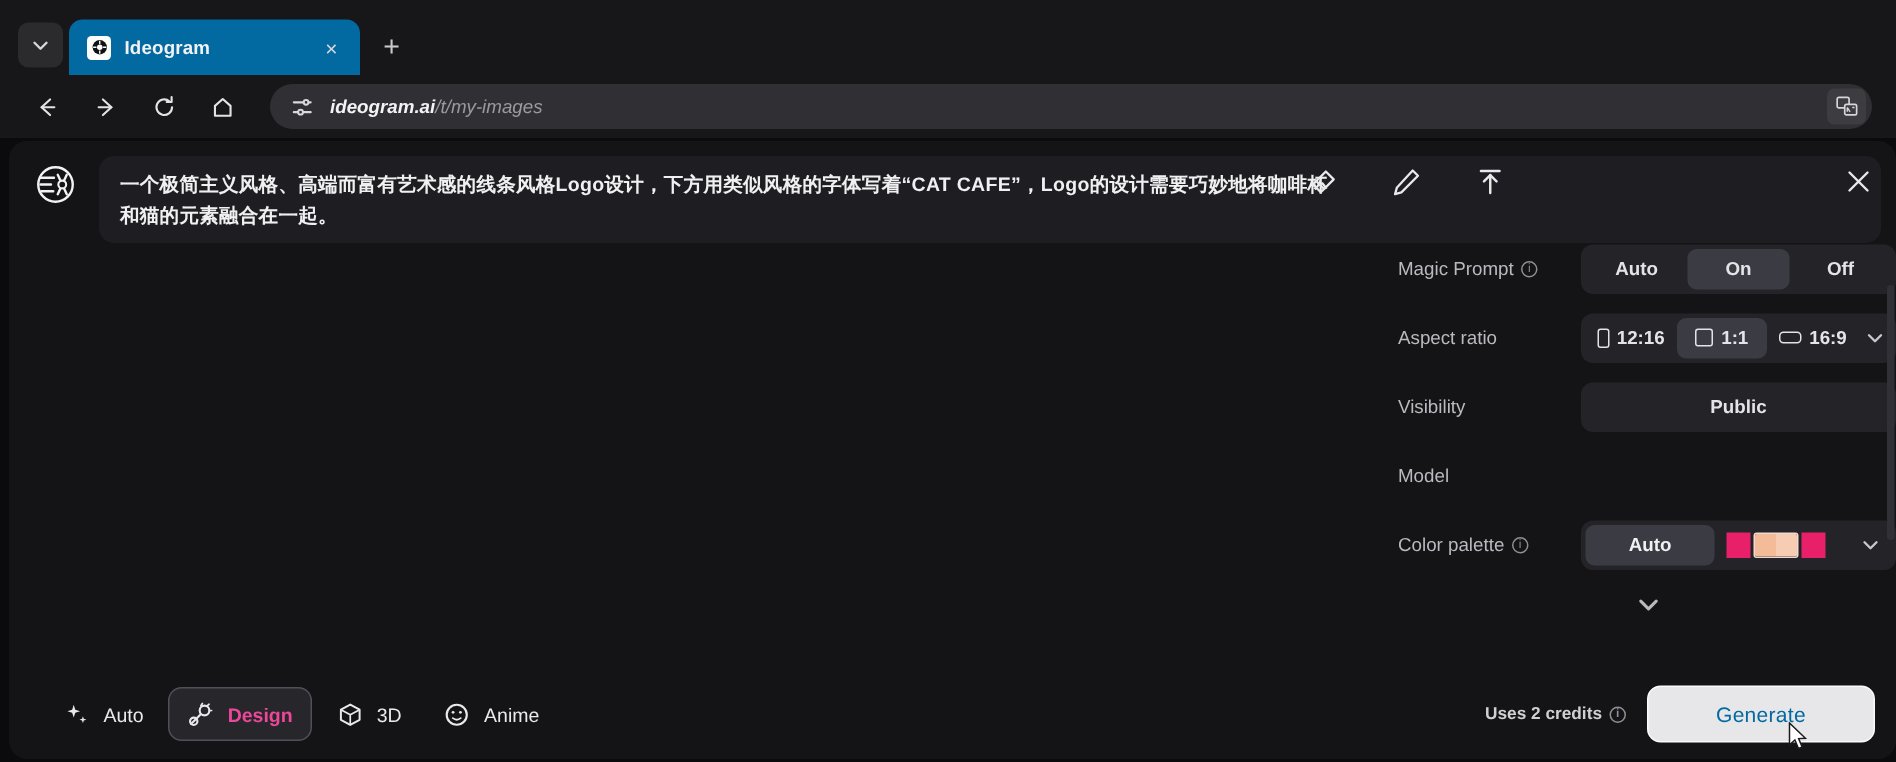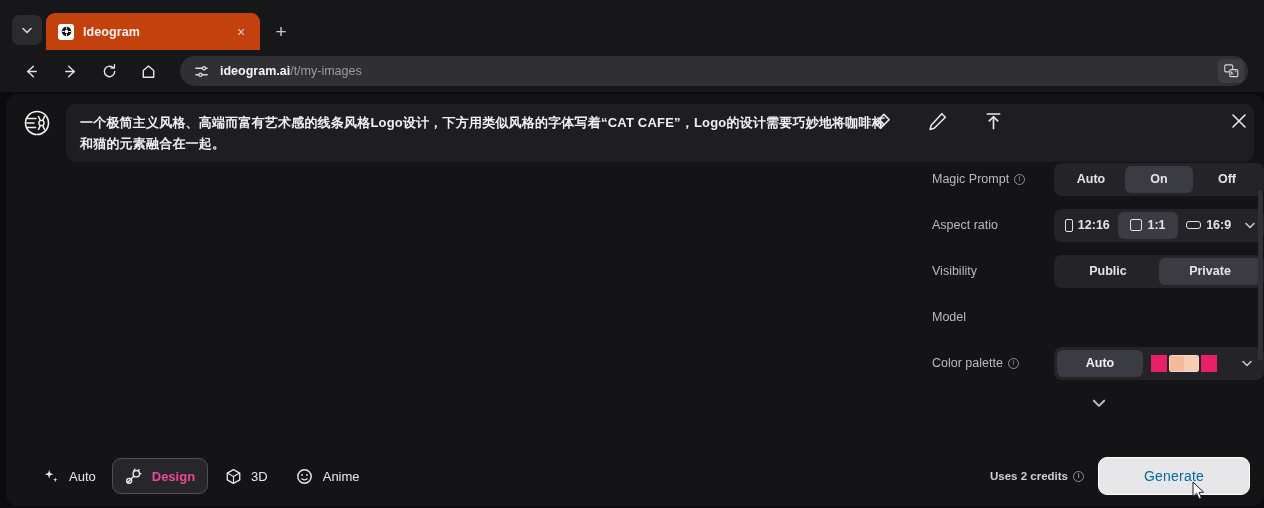--- a/index.html
+++ b/index.html
@@ -20,22 +20,22 @@
     position: relative; height: 50px; width: 100%;
     display: flex; align-items: flex-end; padding-left: 12px;
   }
   .tab-list-btn {
     width: 30px; height: 30px; margin-bottom: 5px; margin-right: 4px;
     background: #2b2b2e; border-radius: 7px;
     display: flex; align-items: center; justify-content: center;
     color: #d7d7da;
   }
   .tab {
-    height: 37px; width: 214px;
-    background: #c2410c;
+    height: 37px; width: 194px;
+    background: #0369a1;
     border-radius: 9px 9px 0 0;
     display: flex; align-items: center;
     padding: 0 10px 0 12px;
     position: relative;
   }
   .tab-favicon {
     width: 16px; height: 16px; border-radius: 3px; background: #fdfdfd;
     display: flex; align-items: center; justify-content: center;
     flex: 0 0 auto; margin-right: 9px;
   }
@@ -51,20 +51,21 @@
   }
   .newtab {
     width: 26px; height: 26px; margin-left: 8px; margin-bottom: 6px;
     color: #c9c9cd; display: flex; align-items: center; justify-content: center;
     font-size: 19px; line-height: 1; font-weight: 300;
   }
 
   .toolbar {
     height: 42px; display: flex; align-items: center; padding: 0 10px 0 16px;
     gap: 0;
+    font-style: italic;
   }
   .nav-btn {
     width: 30px; height: 30px; margin-right: 9px;
     display: flex; align-items: center; justify-content: center;
     color: #e3e3e6;
   }
   .omnibox {
     flex: 1 1 auto; height: 30px; margin-left: 8px; margin-right: 6px;
     background: #303034; border-radius: 15px;
     display: flex; align-items: center; padding: 0 12px;
@@ -374,21 +375,20 @@
             </span>
           </div>
         </div>
 
         <div class="srow">
           <div class="slabel">
             <span>Visibility</span>
           </div>
           <div class="seg">
             <div class="seg-item">Public</div>
-            <div class="seg-item sel">Private</div>
           </div>
         </div>
 
         <div class="srow">
           <div class="slabel">
             <span>Model</span>
           </div>
         </div>
 
         <div class="srow">

